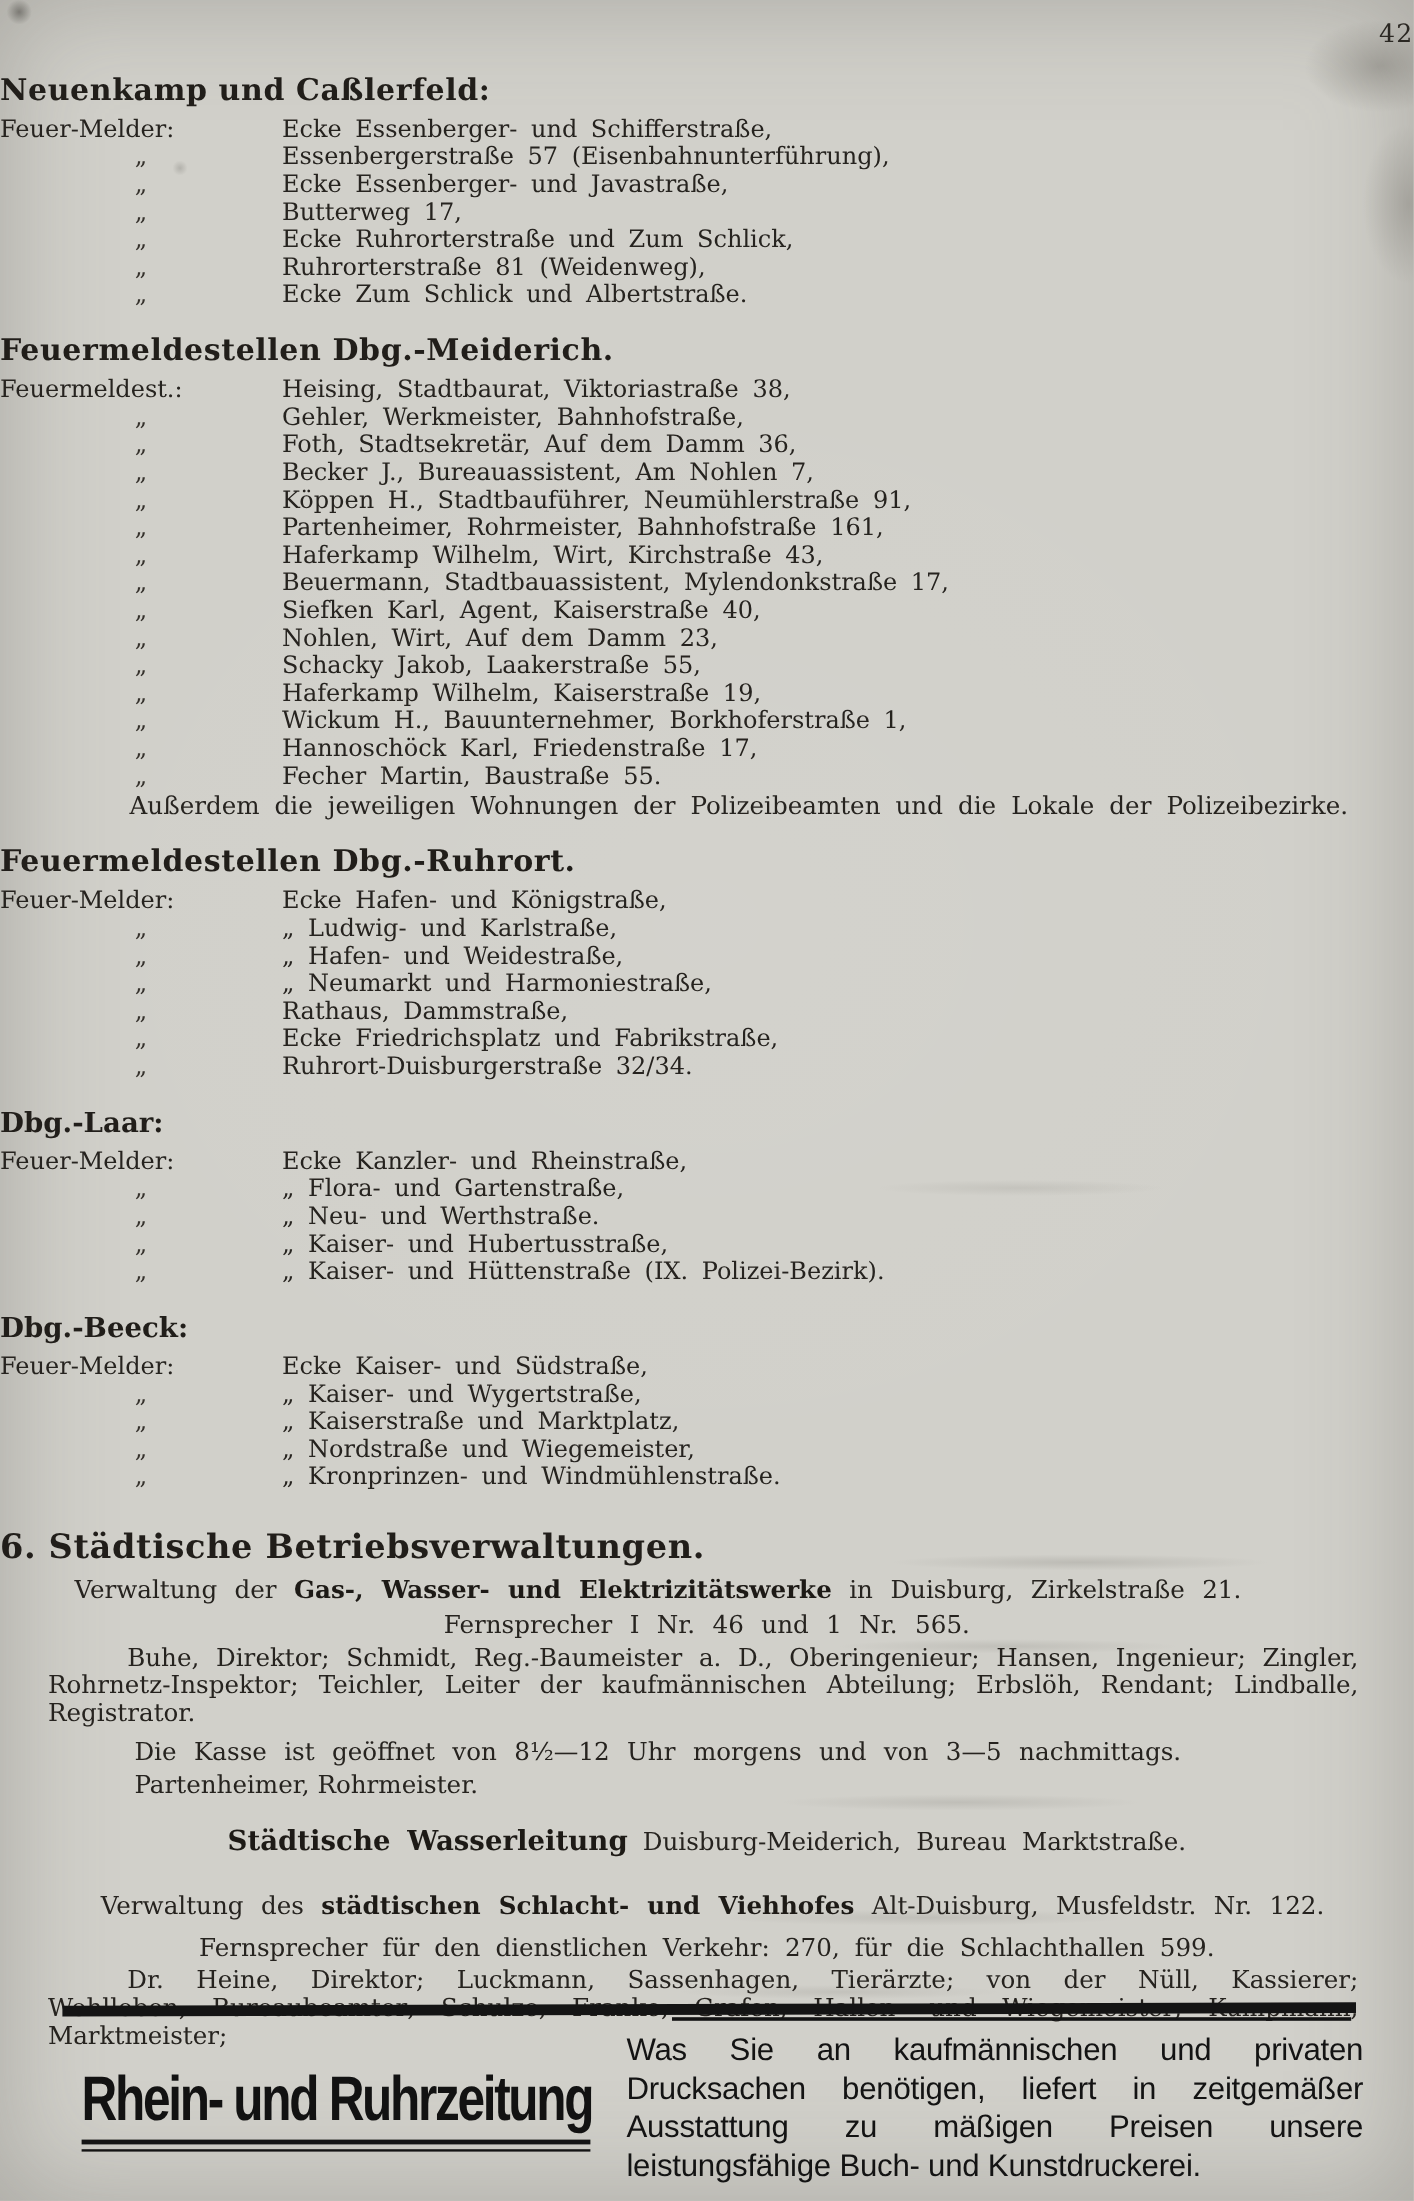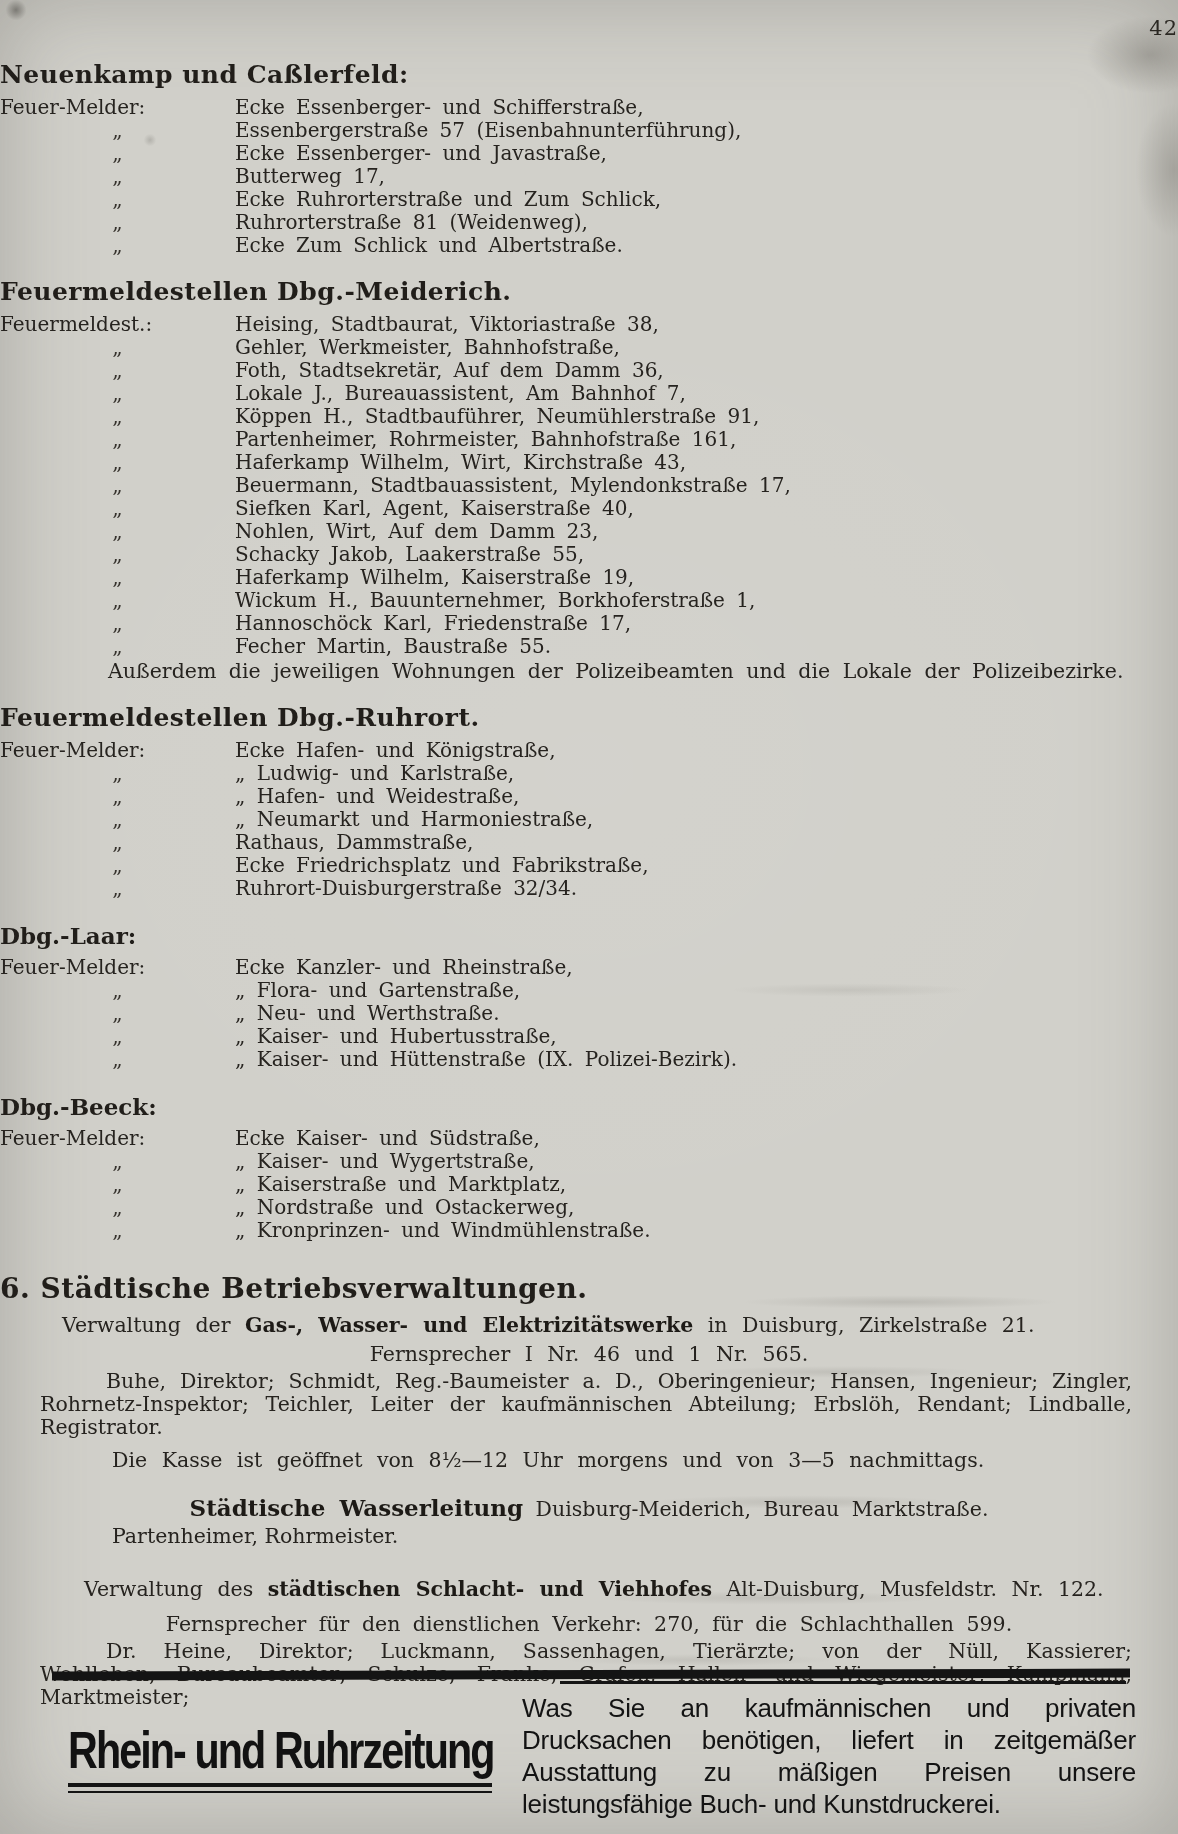--- a/index.html
+++ b/index.html
@@ -122,21 +122,21 @@
         <div class="row">
           <span class="c1 ditto">„</span>
           <span class="tx">Gehler, Werkmeister, Bahnhofstraße,</span>
         </div>
         <div class="row">
           <span class="c1 ditto">„</span>
           <span class="tx">Foth, Stadtsekretär, Auf dem Damm 36,</span>
         </div>
         <div class="row">
           <span class="c1 ditto">„</span>
-          <span class="tx">Lokale J., Bureauassistent, Am Bahnhof 7,</span>
+          <span class="tx">Becker J., Bureauassistent, Am Nohlen 7,</span>
         </div>
         <div class="row">
           <span class="c1 ditto">„</span>
           <span class="tx">Köppen H., Stadtbauführer, Neumühlerstraße 91,</span>
         </div>
         <div class="row">
           <span class="c1 ditto">„</span>
           <span class="tx">Partenheimer, Rohrmeister, Bahnhofstraße 161,</span>
         </div>
         <div class="row">
@@ -240,34 +240,34 @@
         <div class="row">
           <span class="c1 ditto">„</span>
           <span class="tx">„ Kaiser- und Wygertstraße,</span>
         </div>
         <div class="row">
           <span class="c1 ditto">„</span>
           <span class="tx">„ Kaiserstraße und Marktplatz,</span>
         </div>
         <div class="row">
           <span class="c1 ditto">„</span>
-          <span class="tx">„ Nordstraße und Ostackerweg,</span>
+          <span class="tx">„ Nordstraße und Wiegemeister,</span>
         </div>
         <div class="row">
           <span class="c1 ditto">„</span>
           <span class="tx">„ Kronprinzen- und Windmühlenstraße.</span>
         </div>
       </div>
       <div class="heading h-major">6. Städtische Betriebsverwaltungen.</div>
       <div class="para pl-60 ws-8 mt-8"><span>Verwaltung der </span><b>Gas-, Wasser- und Elektrizitätswerke</b><span> in Duisburg, Zirkelstraße 21.</span></div>
       <div class="para p-center ws-8 mt-6"><span>Fernsprecher I Nr. 46 und 1 Nr. 565.</span></div>
       <div class="para p-just mt-4"><span>Buhe, Direktor; Schmidt, Reg.-Baumeister a. D., Oberingenieur; Hansen, Ingenieur; Zingler, Rohrnetz-Inspektor; Teichler, Leiter der kaufmännischen Abteilung; Erbslöh, Rendant; Lindballe, Registrator.</span></div>
       <div class="para pl-110 ws-8 mt-10"><span>Die Kasse ist geöffnet von 8½—12 Uhr morgens und von 3—5 nachmittags.</span></div>
+      <div class="para pl-110 mt-4"><span>Partenheimer, Rohrmeister.</span></div>
       <div class="para p-center ws-6 mt-24 lead-lg"><b>Städtische Wasserleitung</b><span> Duisburg-Meiderich, Bureau Marktstraße.</span></div>
-      <div class="para pl-110 mt-4"><span>Partenheimer, Rohrmeister.</span></div>
       <div class="para pl-80 ws-8 mt-30"><span>Verwaltung des </span><b>städtischen Schlacht- und Viehhofes</b><span> Alt-Duisburg, Musfeldstr. Nr. 122.</span></div>
       <div class="para p-center ws-6 mt-12"><span>Fernsprecher für den dienstlichen Verkehr: 270, für die Schlachthallen 599.</span></div>
       <div class="para p-just mt-4"><span>Dr. Heine, Direktor; Luckmann, Sassenhagen, Tierärzte; von der Nüll, Kassierer; Wohlleben, Bureaubeamter; Schulze, Franke, Grafen, Hallen- und Wiegemeister; Kumpmann, Marktmeister;</span></div>
     </div>
 
   <div class="ad">
     <div class="ad-rule"></div>
     <div class="ad-rule-2"></div>
     <div class="ad-body">
       <div class="ad-logo-wrap">

